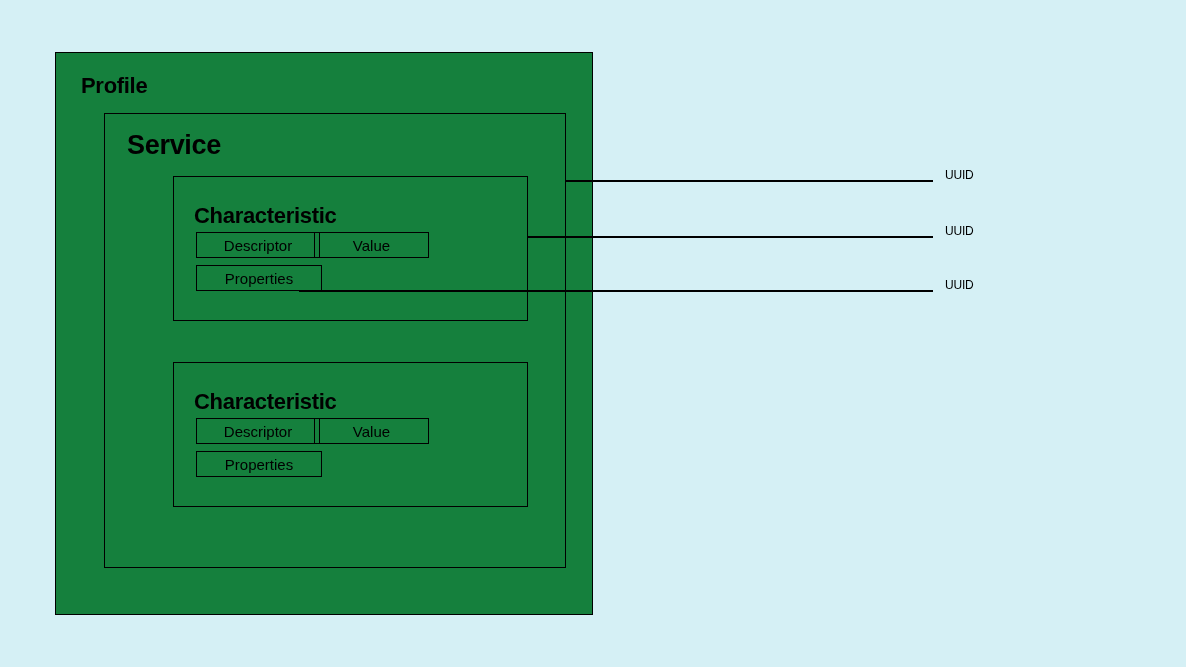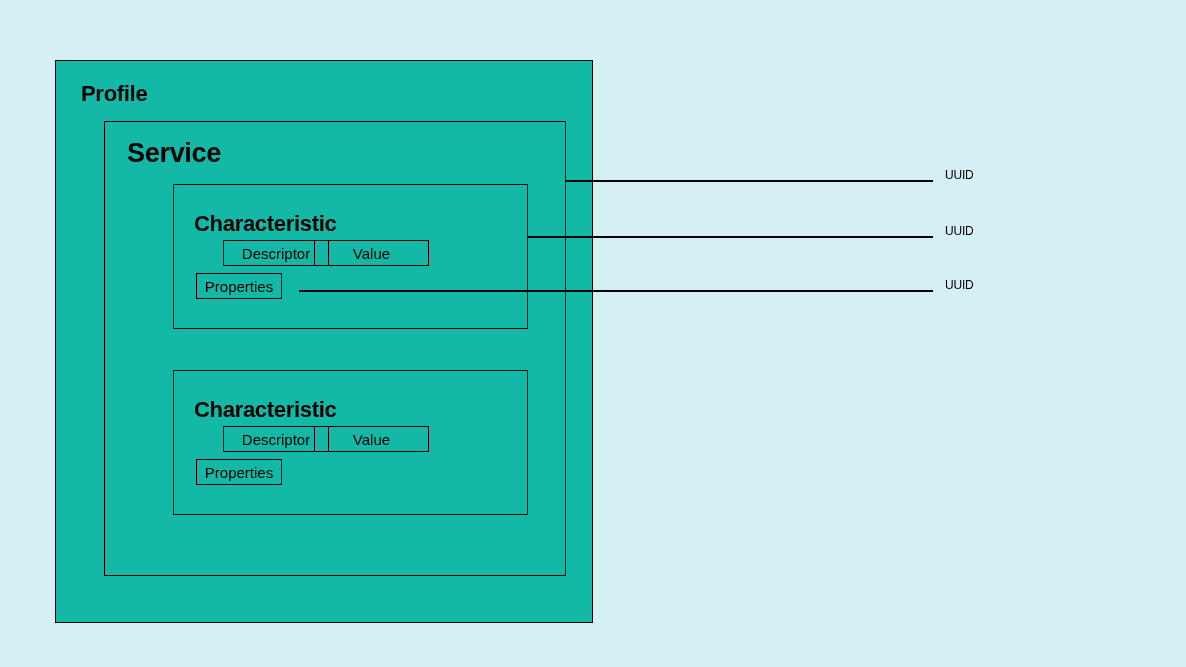--- a/index.html
+++ b/index.html
@@ -6,24 +6,24 @@
     body {
       width: 1186px;
       height: 667px;
       background: #d5f0f5;
       font-family: "Helvetica Neue", Helvetica, Arial, sans-serif;
       position: relative;
     }
     .profile-box {
       position: absolute;
       left: 55px;
-      top: 60px;
+      top: 52px;
       width: 538px;
       height: 563px;
-      background: #14b8a6;
+      background: #15803d;
       border: 1.5px solid #000;
       padding-left: 16px;
     }
     .profile-title {
       position: absolute;
       left: 25px;
       top: 20px;
       font-weight: 700;
       font-size: 22px;
       letter-spacing: -0.3px;
@@ -64,23 +64,23 @@
     .small-box {
       position: absolute;
       height: 26px;
       border: 1.5px solid #000;
       font-size: 15px;
       display: flex;
       align-items: center;
       justify-content: center;
       font-weight: 400;
     }
-    .desc-box { left: 22px; top: 55px; width: 106px; margin-left: 27px; }
+    .desc-box { left: 22px; top: 55px; width: 124px; }
     .value-box { left: 140px; top: 55px; width: 115px; }
-    .props-box { left: 22px; top: 88px; width: 86px; }
+    .props-box { left: 22px; top: 88px; width: 126px; }
 
     
     .hline {
       position: absolute;
       height: 1.5px;
       background: #000;
     }
     .line1 { top: 180px; left: 565px; width: 368px; }
     .line2 { top: 236px; left: 528px; width: 405px; }
     .line3 { top: 290px; left: 299px; width: 634px; }

